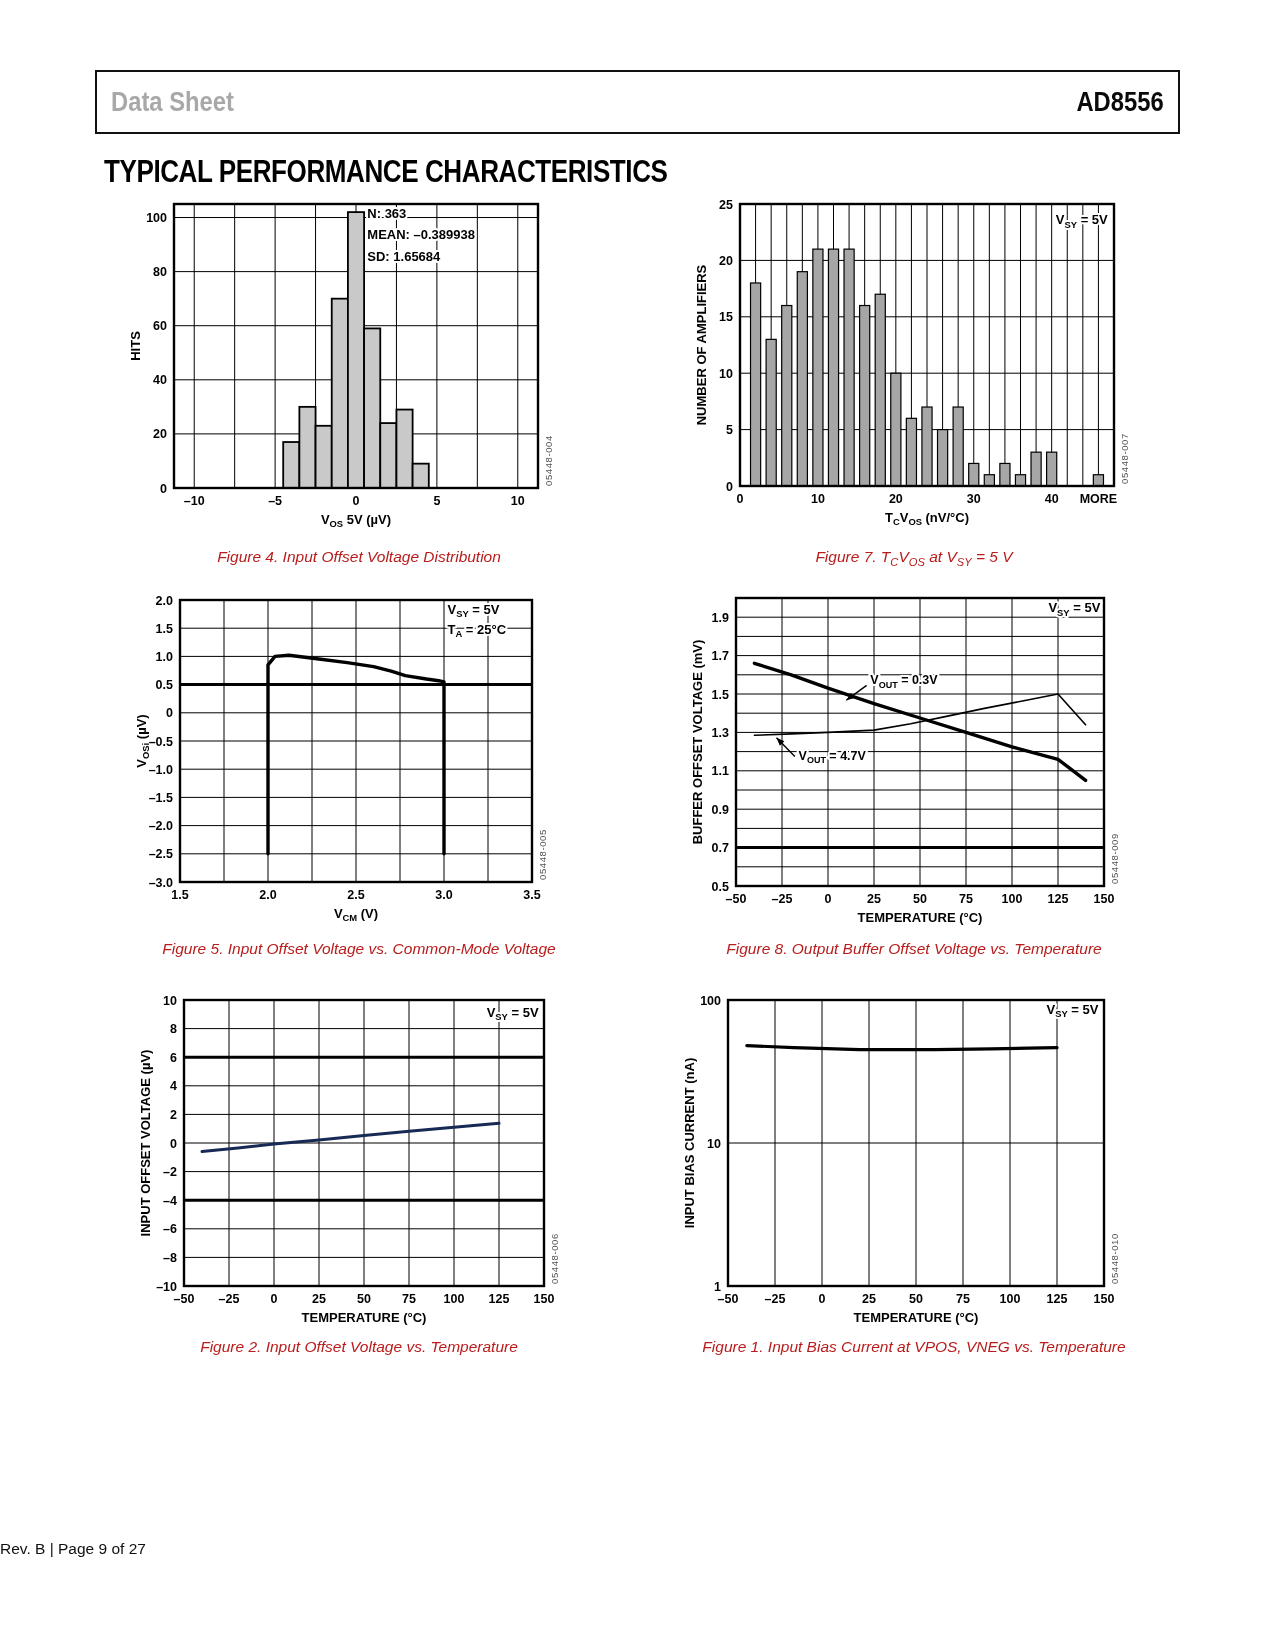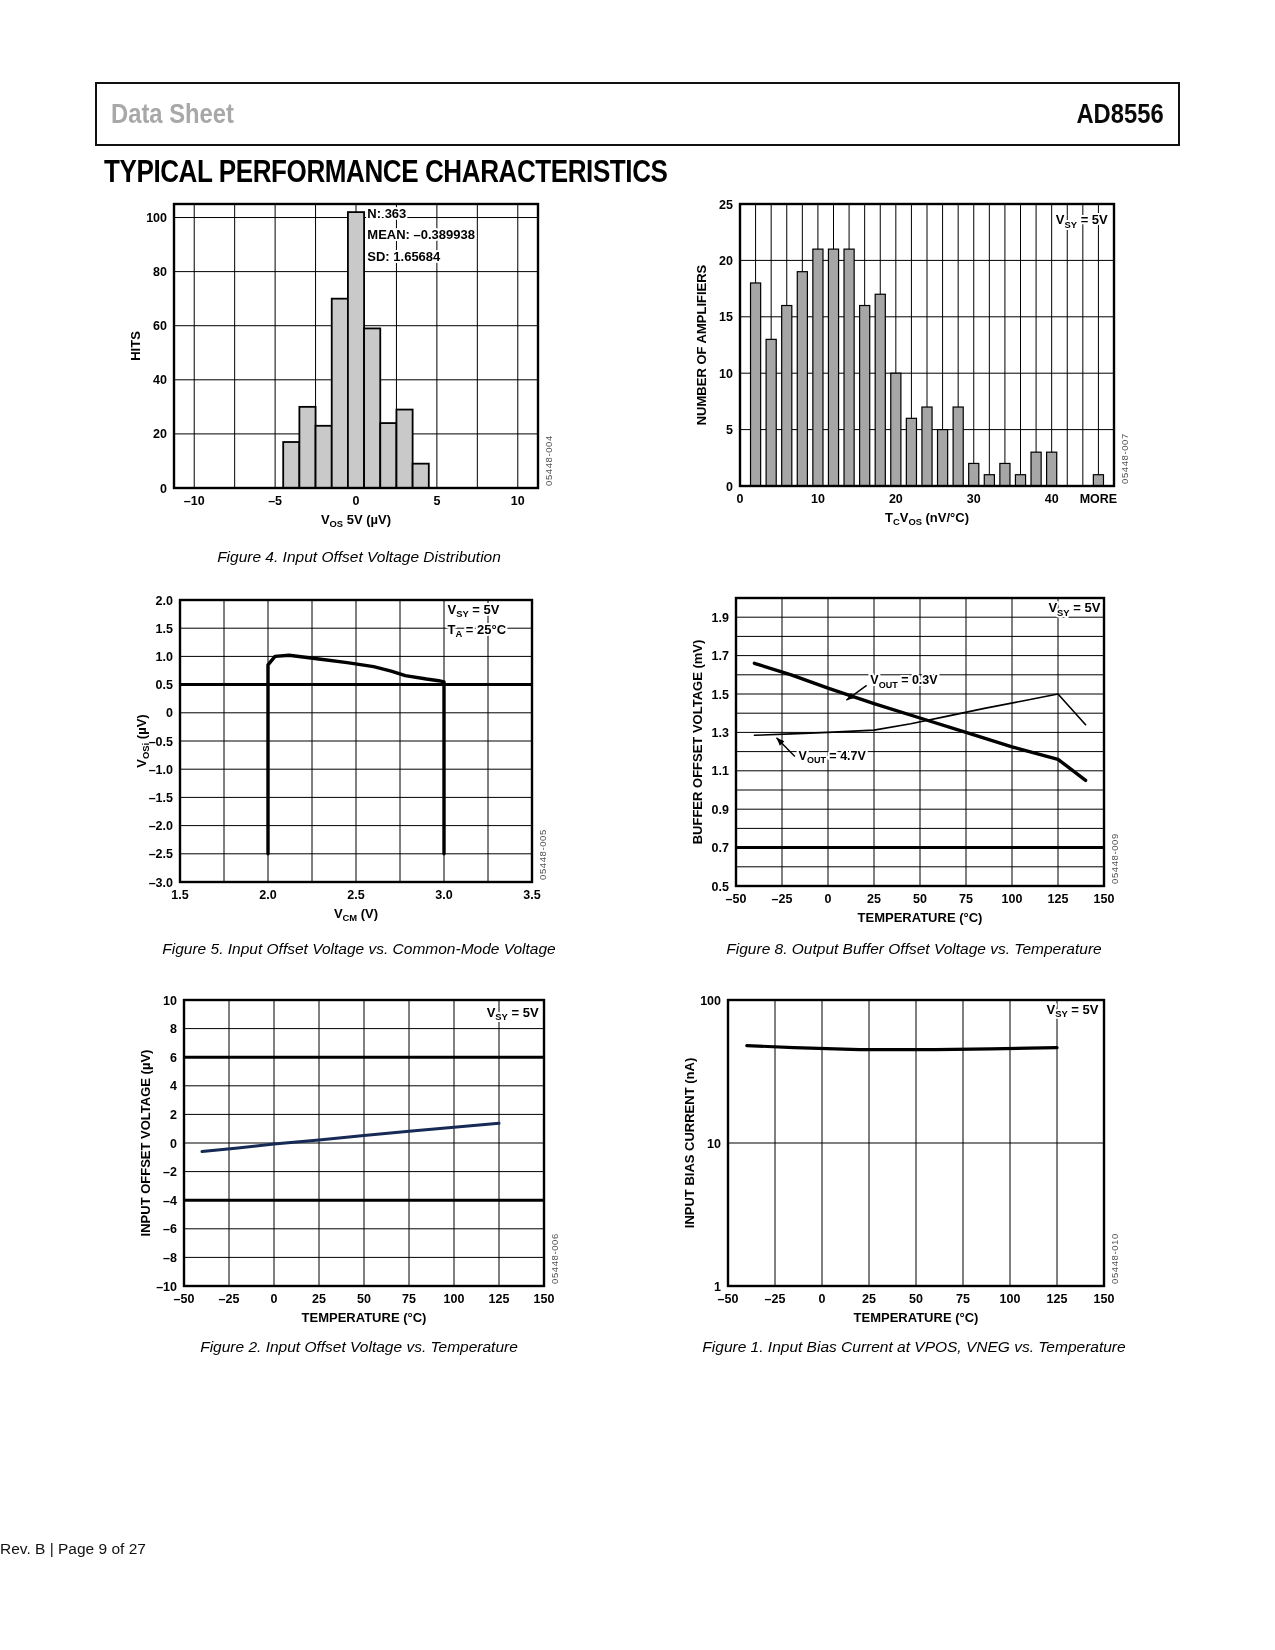--- a/index.html
+++ b/index.html
@@ -1,37 +1,37 @@
 <!DOCTYPE html>
 <html><head>
 <meta charset="utf-8">
 <style>
   html,body{margin:0;padding:0;background:#fff;}
   body{width:1275px;height:1650px;position:relative;font-family:"Liberation Sans",sans-serif;color:#000;overflow:hidden;}
   .page{position:absolute;inset:0;background:#fff;}
 
   .hdr{position:absolute;left:95px;top:70px;width:1085px;height:64px;border:2px solid #111;
-       box-sizing:border-box;display:flex;align-items:center;justify-content:space-between;padding:0 14px;margin-top:12px;}
+       box-sizing:border-box;display:flex;align-items:center;justify-content:space-between;padding:0 14px;}
   .hdr-left{color:#a8a8a8;font-size:28px;font-weight:bold;transform:scaleX(0.85);transform-origin:left center;white-space:nowrap;}
   .hdr-right{color:#0a0a0a;font-size:28px;font-weight:bold;transform:scaleX(0.85);transform-origin:right center;white-space:nowrap;}
 
   .title{position:absolute;left:104px;top:154px;font-size:31px;font-weight:bold;letter-spacing:-0.5px;
          transform:scaleX(0.84);transform-origin:left center;white-space:nowrap;}
 
   .fig{position:absolute;}
   .fp0{left:128px;top:194px;width:462px;}
   .fp1{left:678px;top:194px;width:472px;}
   .fp2{left:128px;top:586px;width:462px;}
   .fp3{left:678px;top:586px;width:472px;}
   .fp4{left:128px;top:990px;width:462px;}
   .fp5{left:678px;top:990px;width:472px;}
 
   .fig svg{overflow:visible;display:block;}
   svg text{fill:#000;font-weight:bold;font-family:"Liberation Sans",sans-serif;}
-  .caption{text-align:center;font-style:italic;font-size:15.5px;margin-top:10px;color:#000000;}
+  .caption{text-align:center;font-style:italic;font-size:15.5px;margin-top:10px;color:#b91c1c;}
   .fp4 .caption,.fp5 .caption{margin-top:4px;}
   .caption sub{font-size:72%;}
 
   .footer{position:absolute;top:1540px;left:0;width:100%;text-align:left;font-size:15.5px;color:#111;}
 </style>
 </head>
 <body>
 
 <div class="page">
 
@@ -158,20 +158,21 @@
         <text x="55" y="296.5" text-anchor="end" font-size="12.5"><tspan font-size="12.5">0</tspan></text>
         <text x="55" y="240.10000000000002" text-anchor="end" font-size="12.5"><tspan font-size="12.5">5</tspan></text>
         <text x="55" y="183.7" text-anchor="end" font-size="12.5"><tspan font-size="12.5">10</tspan></text>
         <text x="55" y="127.30000000000001" text-anchor="end" font-size="12.5"><tspan font-size="12.5">15</tspan></text>
         <text x="55" y="70.9" text-anchor="end" font-size="12.5"><tspan font-size="12.5">20</tspan></text>
         <text x="55" y="14.5" text-anchor="end" font-size="12.5"><tspan font-size="12.5">25</tspan></text>
         <text x="249" y="328" text-anchor="middle" font-size="13"><tspan font-size="13">T</tspan><tspan font-size="9.4" dy="3.2">C</tspan><tspan font-size="13" dy="-3.2">V</tspan><tspan font-size="9.4" dy="3.2">OS</tspan><tspan font-size="13" dy="-3.2"> (nV/°C)</tspan></text>
         <text x="0" y="0" text-anchor="middle" font-size="13" transform="translate(28,151) rotate(-90)"><tspan font-size="13">NUMBER OF AMPLIFIERS</tspan></text>
         <text x="0" y="0" text-anchor="start" font-size="9.5" transform="translate(450,290) rotate(-90)" letter-spacing="0.6" style="fill: rgb(85, 85, 85); font-weight: 400;"><tspan font-size="9.5">05448-007</tspan></text>
       </svg>
+    <div class="caption">Figure 7. T<sub>C</sub>V<sub>OS</sub> at V<sub>SY</sub> = 5 V</div>
   </section>
 
   <section class="fig fp2">
     <svg viewBox="0 0 462 344" width="462" height="344">
         <g>
           <line x1="96" y1="14" x2="96" y2="296" stroke="#000" stroke-width="1"></line>
           <line x1="140" y1="14" x2="140" y2="296" stroke="#000" stroke-width="1"></line>
           <line x1="184" y1="14" x2="184" y2="296" stroke="#000" stroke-width="1"></line>
           <line x1="228" y1="14" x2="228" y2="296" stroke="#000" stroke-width="1"></line>
           <line x1="272" y1="14" x2="272" y2="296" stroke="#000" stroke-width="1"></line>

